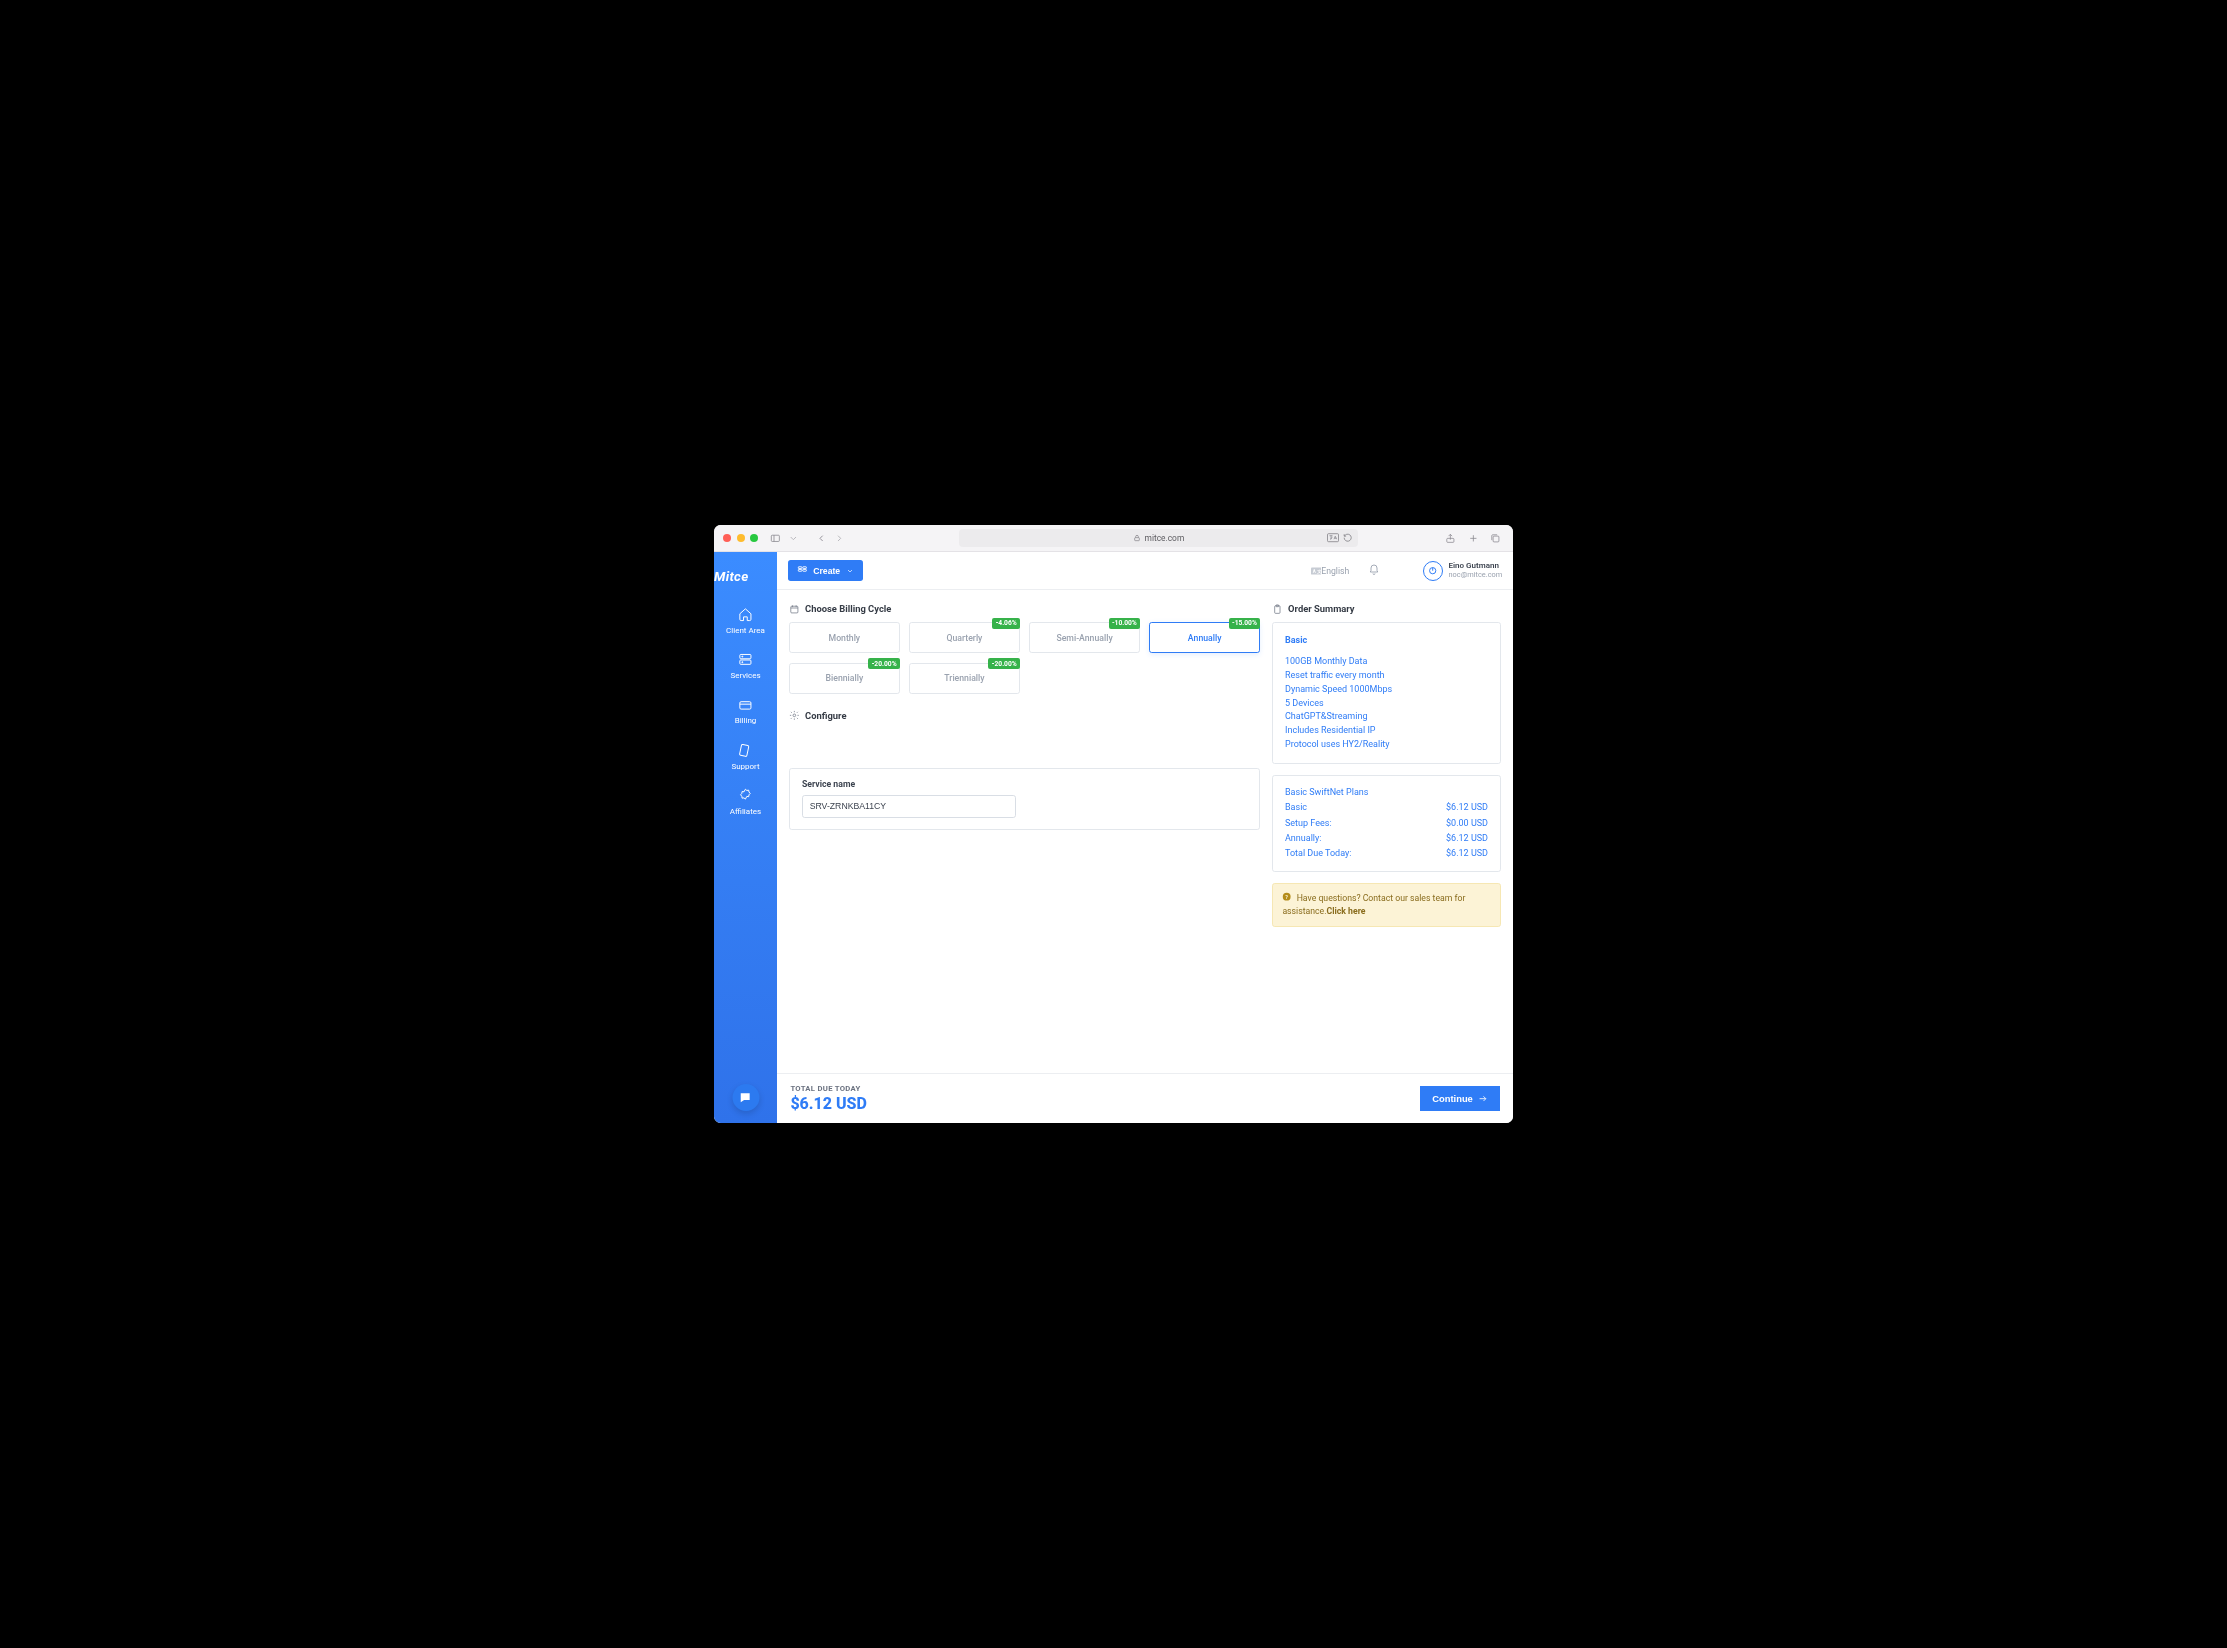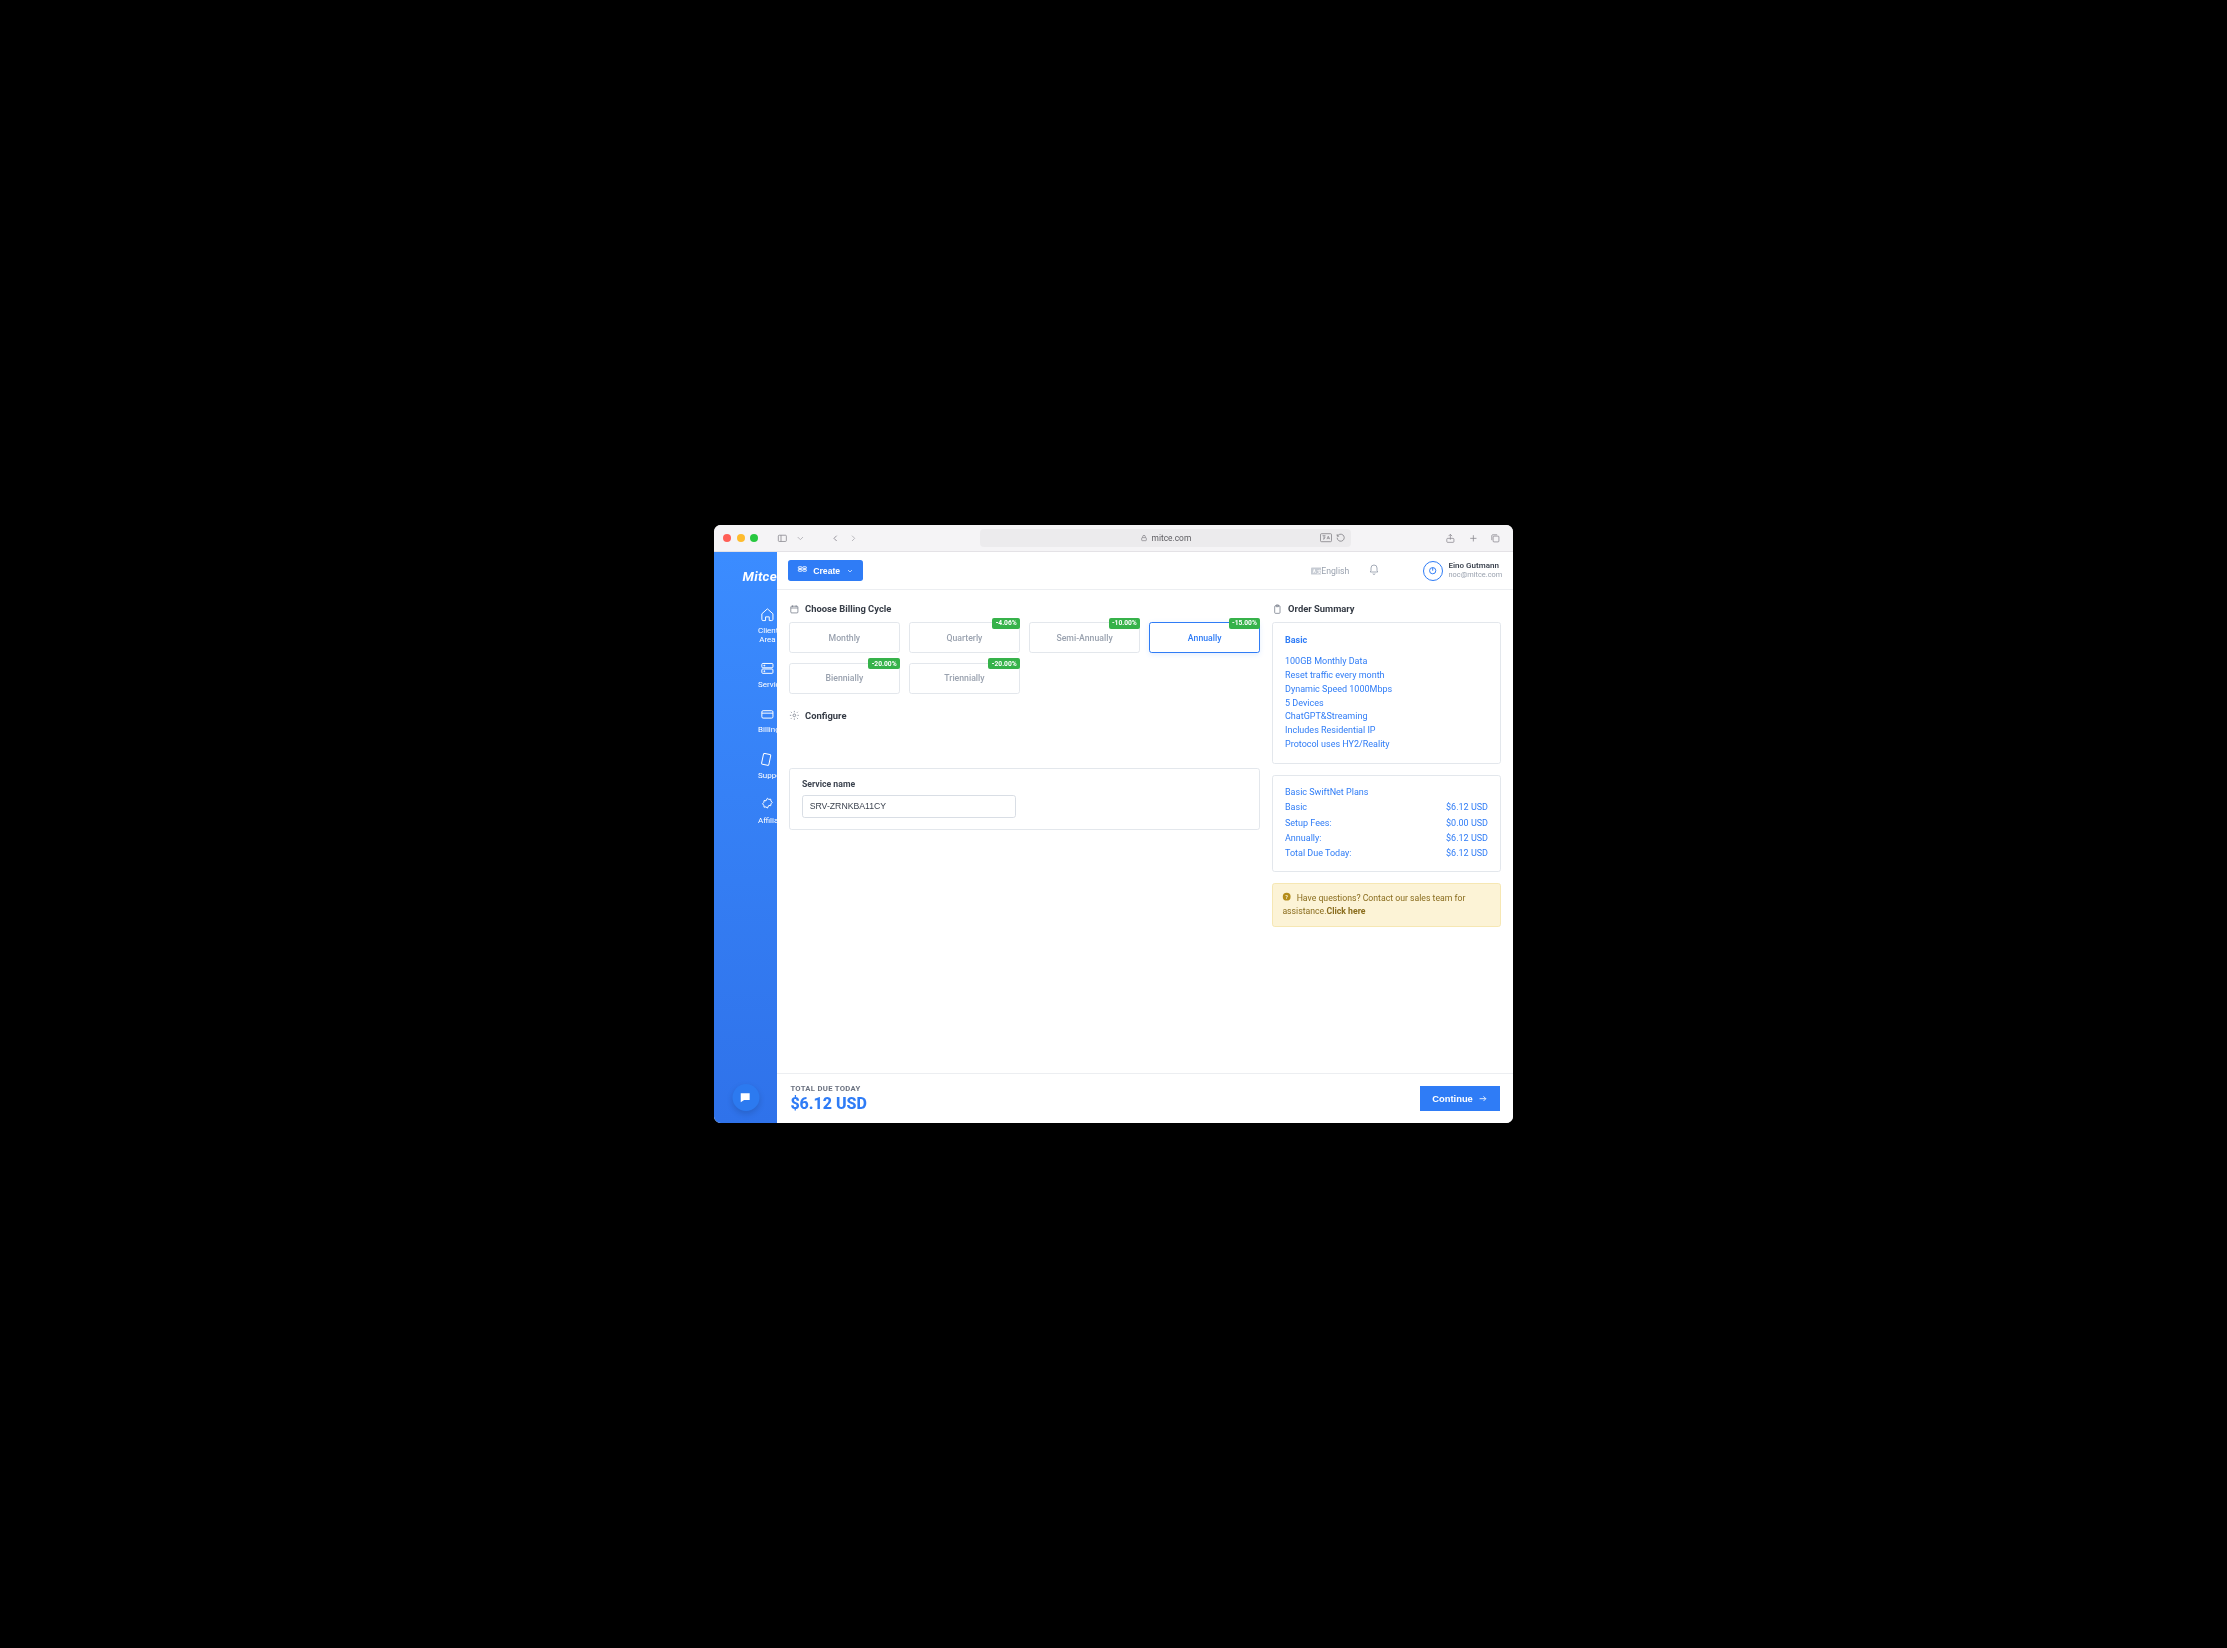--- a/index.html
+++ b/index.html
@@ -24,21 +24,21 @@
     box-shadow: 0 13.4px 40px rgba(0,0,0,.4);
   }
   
   .chrome {
     height: 27px;
     background: #f5f4f6;
     border-bottom: 0.7px solid #e4e2e6;
     display: flex;
     align-items: center;
     padding: 0 9.4px;
-    gap: 11px;
+    gap: 4px;
   }
   .traffic { display: flex; gap: 5.4px; margin-right: 5.4px; }
   .tl { width: 8px; height: 8px; border-radius: 50%; }
   .tl.red { background: #ff5f57; }
   .tl.yellow { background: #febc2e; }
   .tl.green { background: #28c840; }
   .chrome-btn { width: 16px; height: 16px; display: flex; align-items: center; justify-content: center; color: #8a8890; border-radius: 2.7px; }
   .chrome-btn svg { width: 10.7px; height: 10.7px; }
   .chrome-group { display:flex; align-items:center; gap:1.3px;}
   .chevr { margin: 0 0.7px; color:#b3b1b7;}
@@ -59,24 +59,23 @@
   .addr .right-icons { position:absolute; right:5.4px; display:flex; gap:4px; align-items:center; color:#7d7c82;}
   .chrome-right { display:flex; gap:6.7px; align-items:center; color:#6f6e74;}
   
   .app { flex:1; display:flex; min-height:0; }
   .sidebar {
     width: 63px;
     background: linear-gradient(180deg,#3b8cff 0%, #2f72ea 100%);
     color: #fff;
     display:flex;
     flex-direction:column;
-    align-items:flex-end;
+    align-items:flex-start;
     padding-top: 17.4px;
     position: relative;
-    padding-left: 44px;
   }
   .brand { font-weight:700; font-style: italic; font-size: 13.4px; letter-spacing: 0.3px; margin-bottom: 14.8px;}
   .nav-item {
     width: 100%;
     padding: 8px 0 9.4px;
     text-align: center;
     cursor: pointer;
     font-size: 8px;
   }
   .nav-item svg { width:14.8px; height:14.8px; stroke:#fff; stroke-width:1.6; fill:none; display:block; margin:0 auto 4px;}

